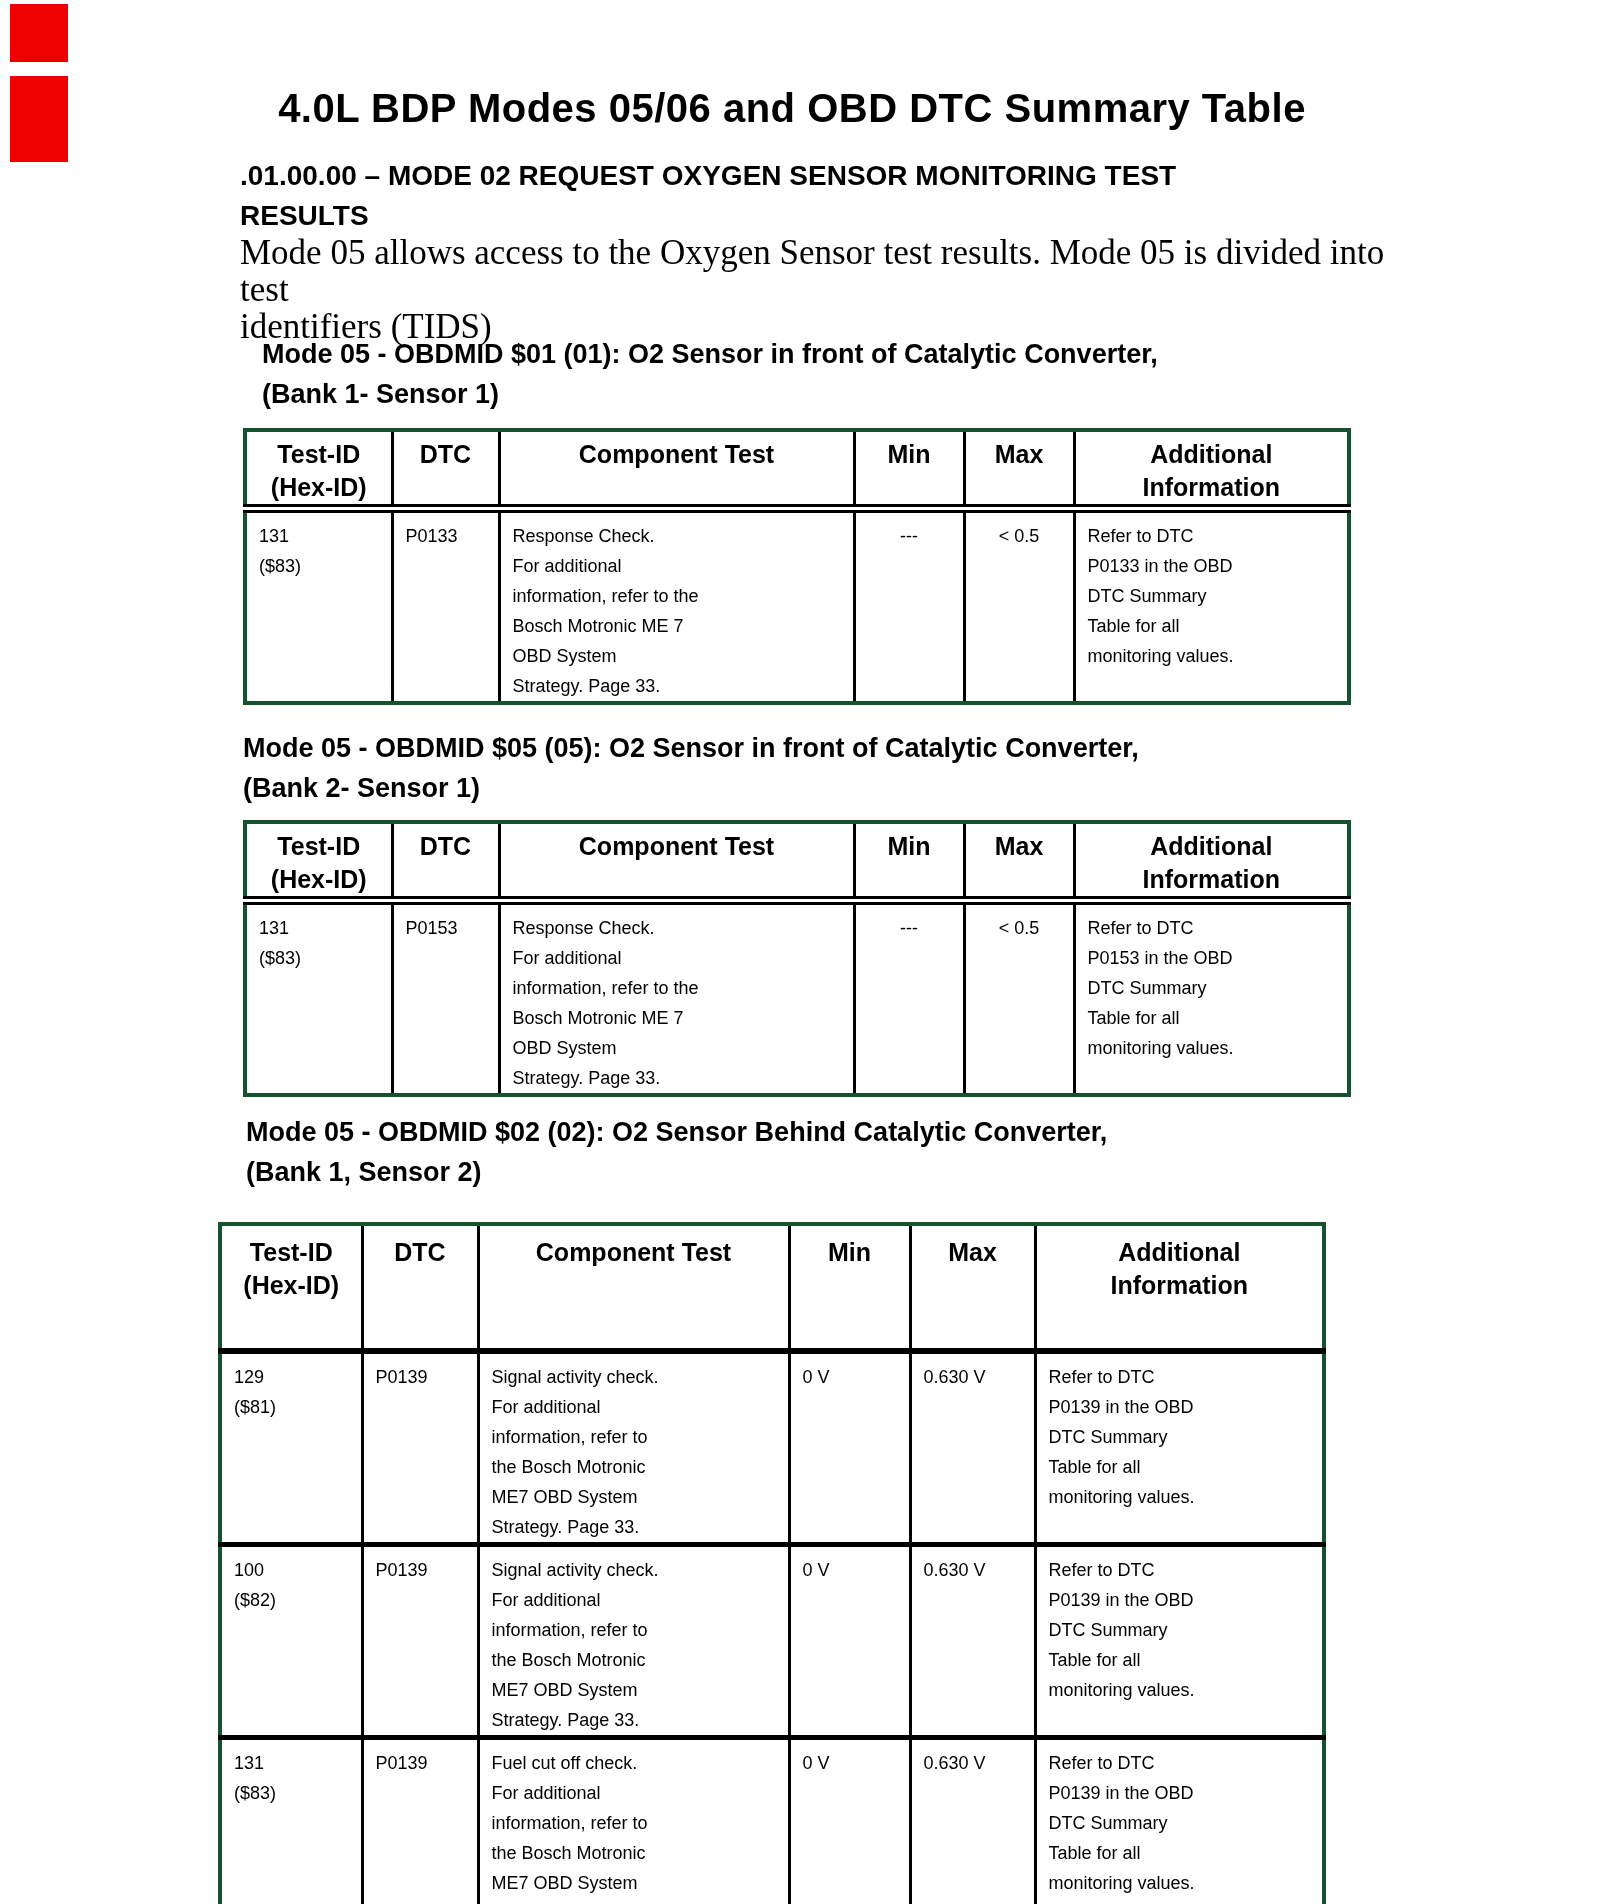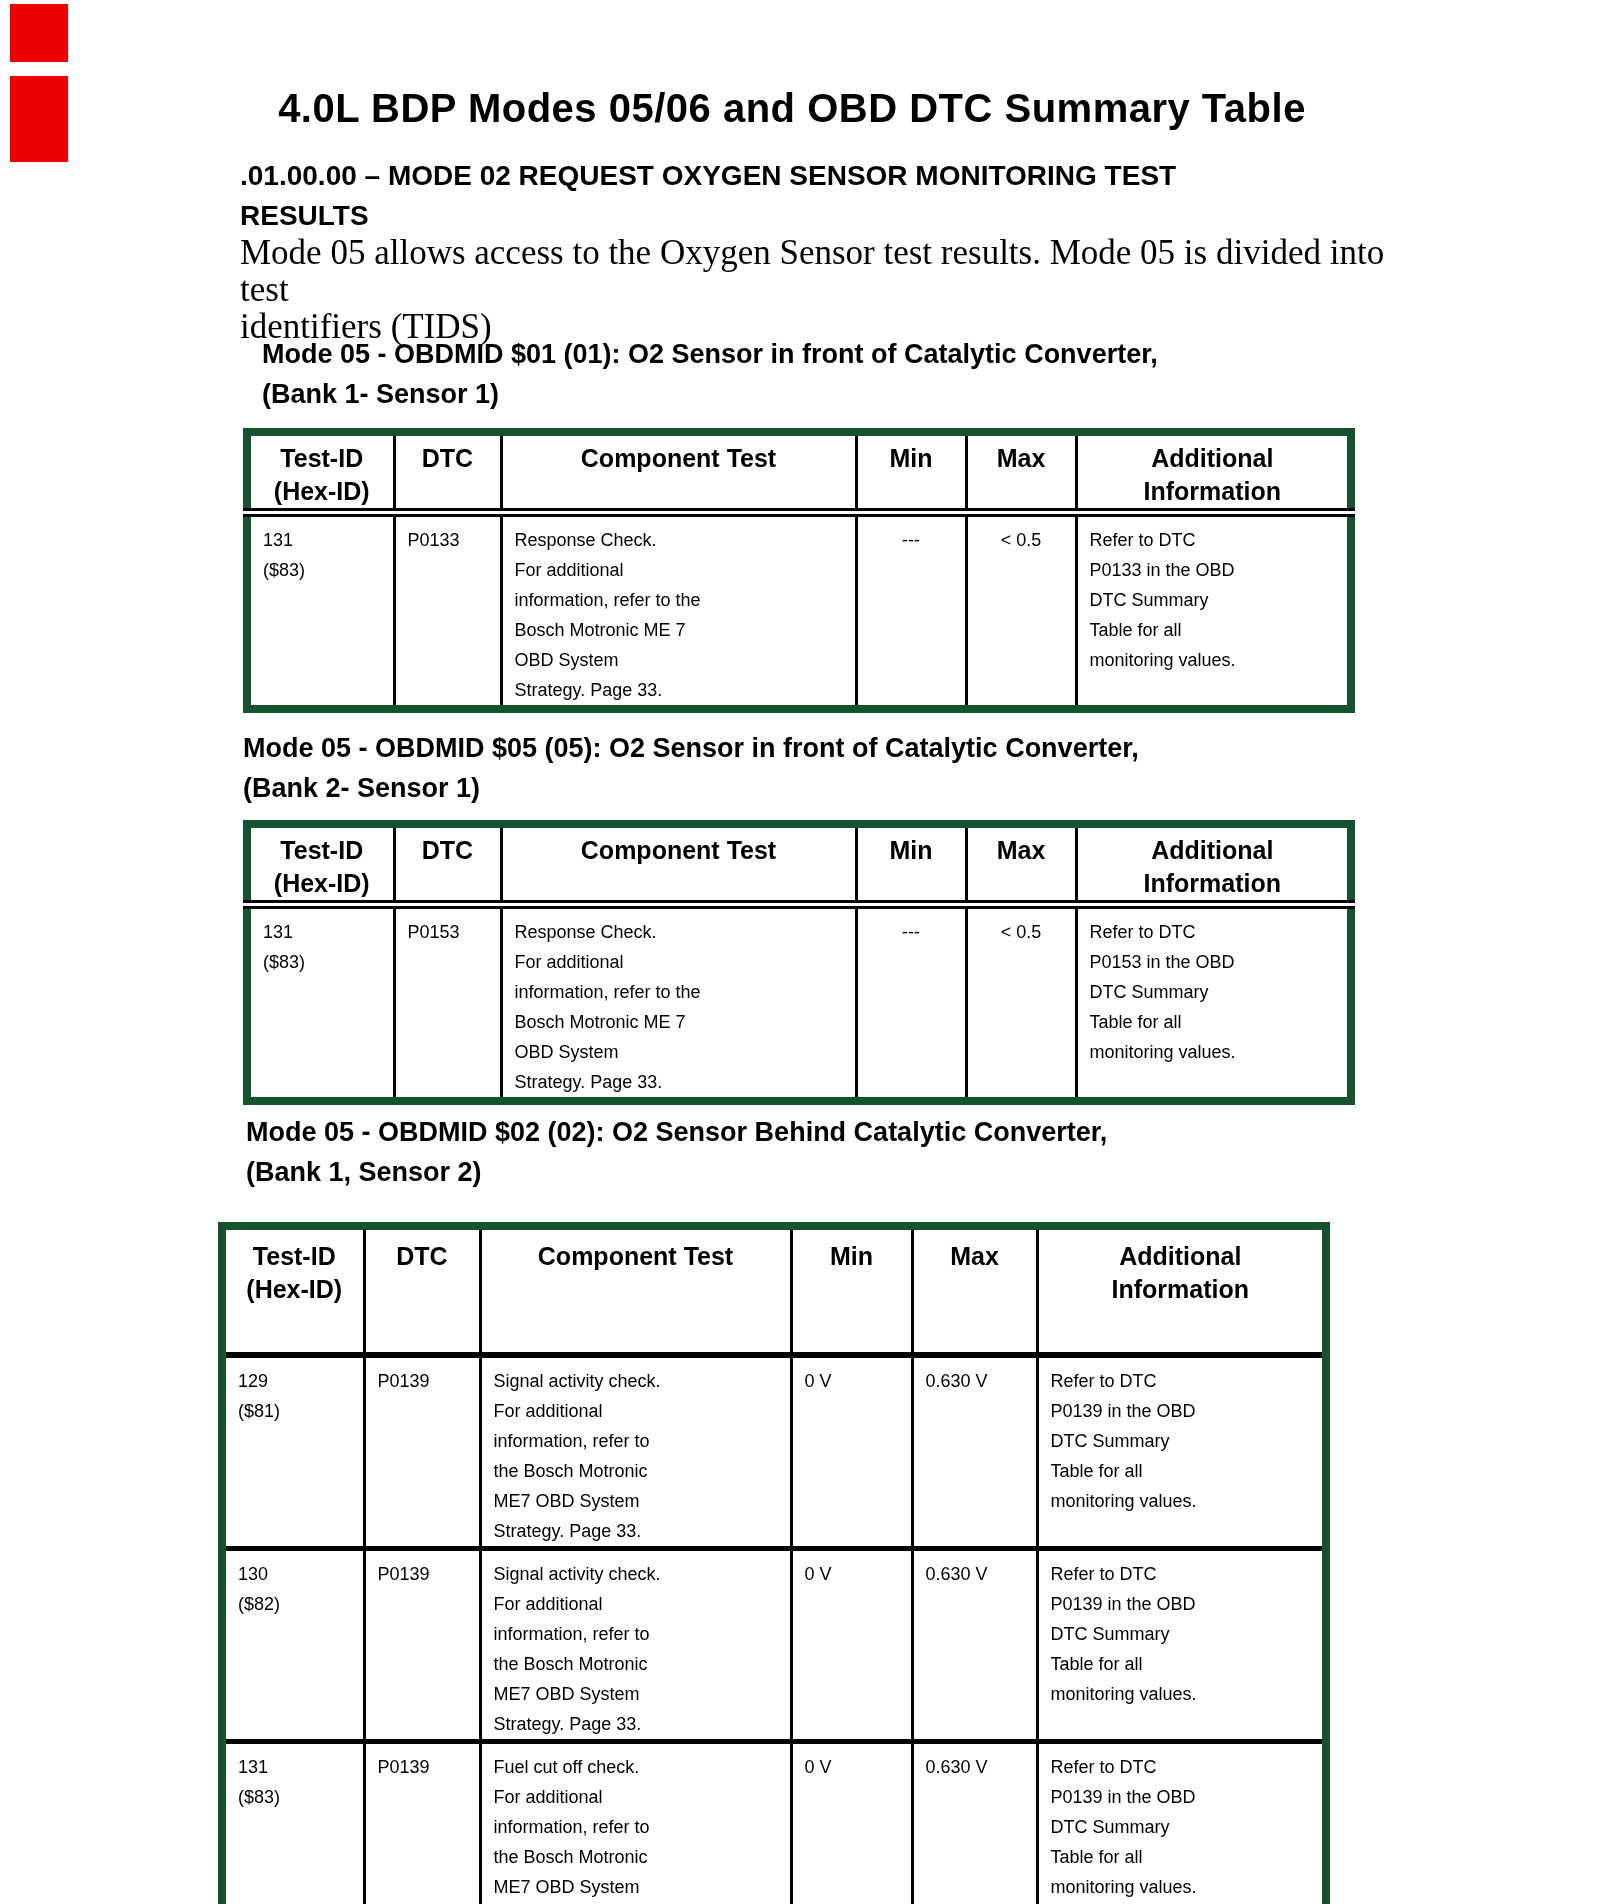--- a/index.html
+++ b/index.html
@@ -15,21 +15,21 @@
   .mode-heading-main{top:156px;left:240px;width:1180px;font-size:28px;font-weight:bold;line-height:40px;}
   .intro{top:234px;left:240px;width:1180px;font-family:"Liberation Serif",serif;
          font-size:35px;line-height:37px;}
   .sec-heading{font-size:27px;font-weight:bold;line-height:40px;width:1180px;}
   #sec0-heading{top:334px;left:243px;margin-left:19px;}
   #sec1-heading{top:728px;left:243px;}
   #sec2-heading{top:1112px;left:218px;margin-left:28px;}
 
   table.dtc{border-collapse:collapse;table-layout:fixed;background:#fff;}
   table.dtc th, table.dtc td{border:3px solid #000;vertical-align:top;overflow:hidden;}
-  table.dtc{border:8px solid #14532d;}
+  table.dtc{border:4px solid #14532d;}
   table.dtc th{font-size:25px;font-weight:bold;line-height:33px;text-align:center;padding:6px 4px 0 4px;}
   table.dtc td{font-size:18px;line-height:30px;text-align:left;padding:8px 8px 0 12px;}
   table.dtc td.c{text-align:center;padding-left:4px;padding-right:4px;}
   
   table.t12 th{height:54px;border-bottom:9px double #000;}
   table.t12 td{height:168px;}
   #table0{left:243px;top:428px;}
   #table1{left:243px;top:820px;}
   
   #table2{left:218px;top:1222px;}
@@ -173,21 +173,21 @@
 Strategy. Page 33.</td>
       <td class="pre">0 V</td>
       <td class="pre">0.630 V</td>
       <td class="pre">Refer to DTC
 P0139 in the OBD
 DTC Summary
 Table for all
 monitoring values.</td>
     </tr>
     <tr class="r1">
-      <td class="pre">130
+      <td class="pre">100
 ($82)</td>
       <td class="pre">P0139</td>
       <td class="pre">Signal activity check.
 For additional
 information, refer to
 the Bosch Motronic
 ME7 OBD System
 Strategy. Page 33.</td>
       <td class="pre">0 V</td>
       <td class="pre">0.630 V</td>

